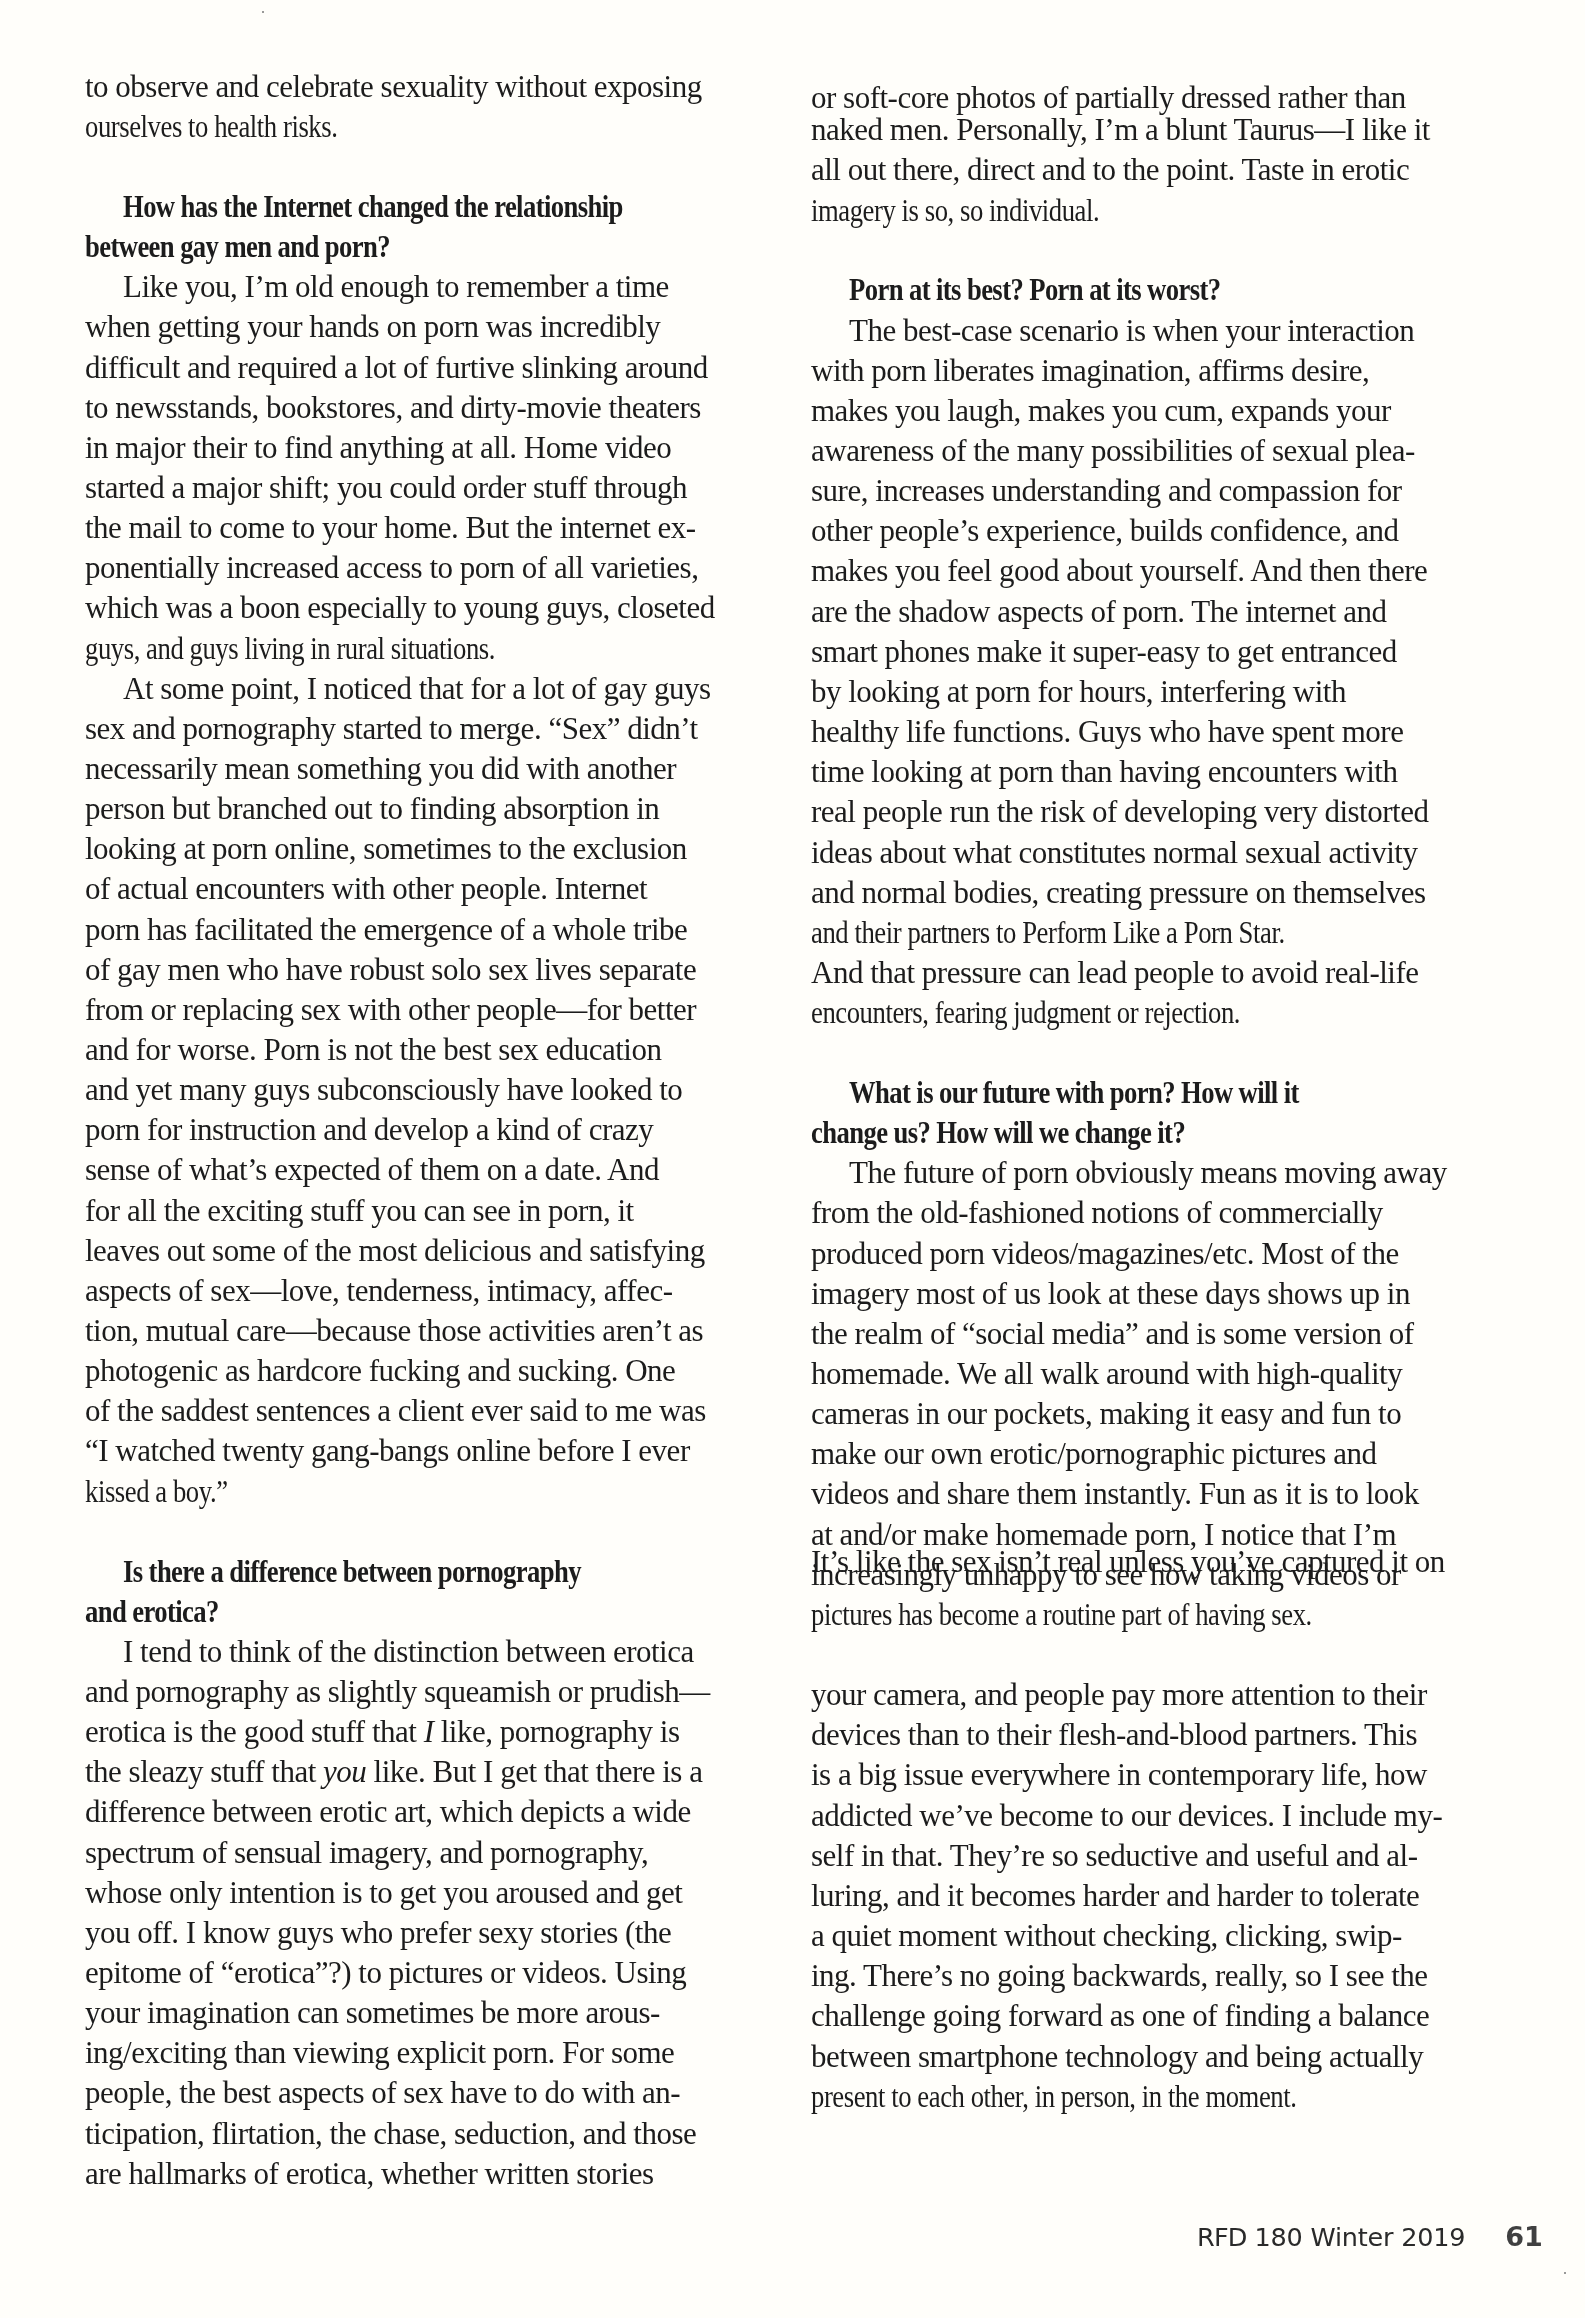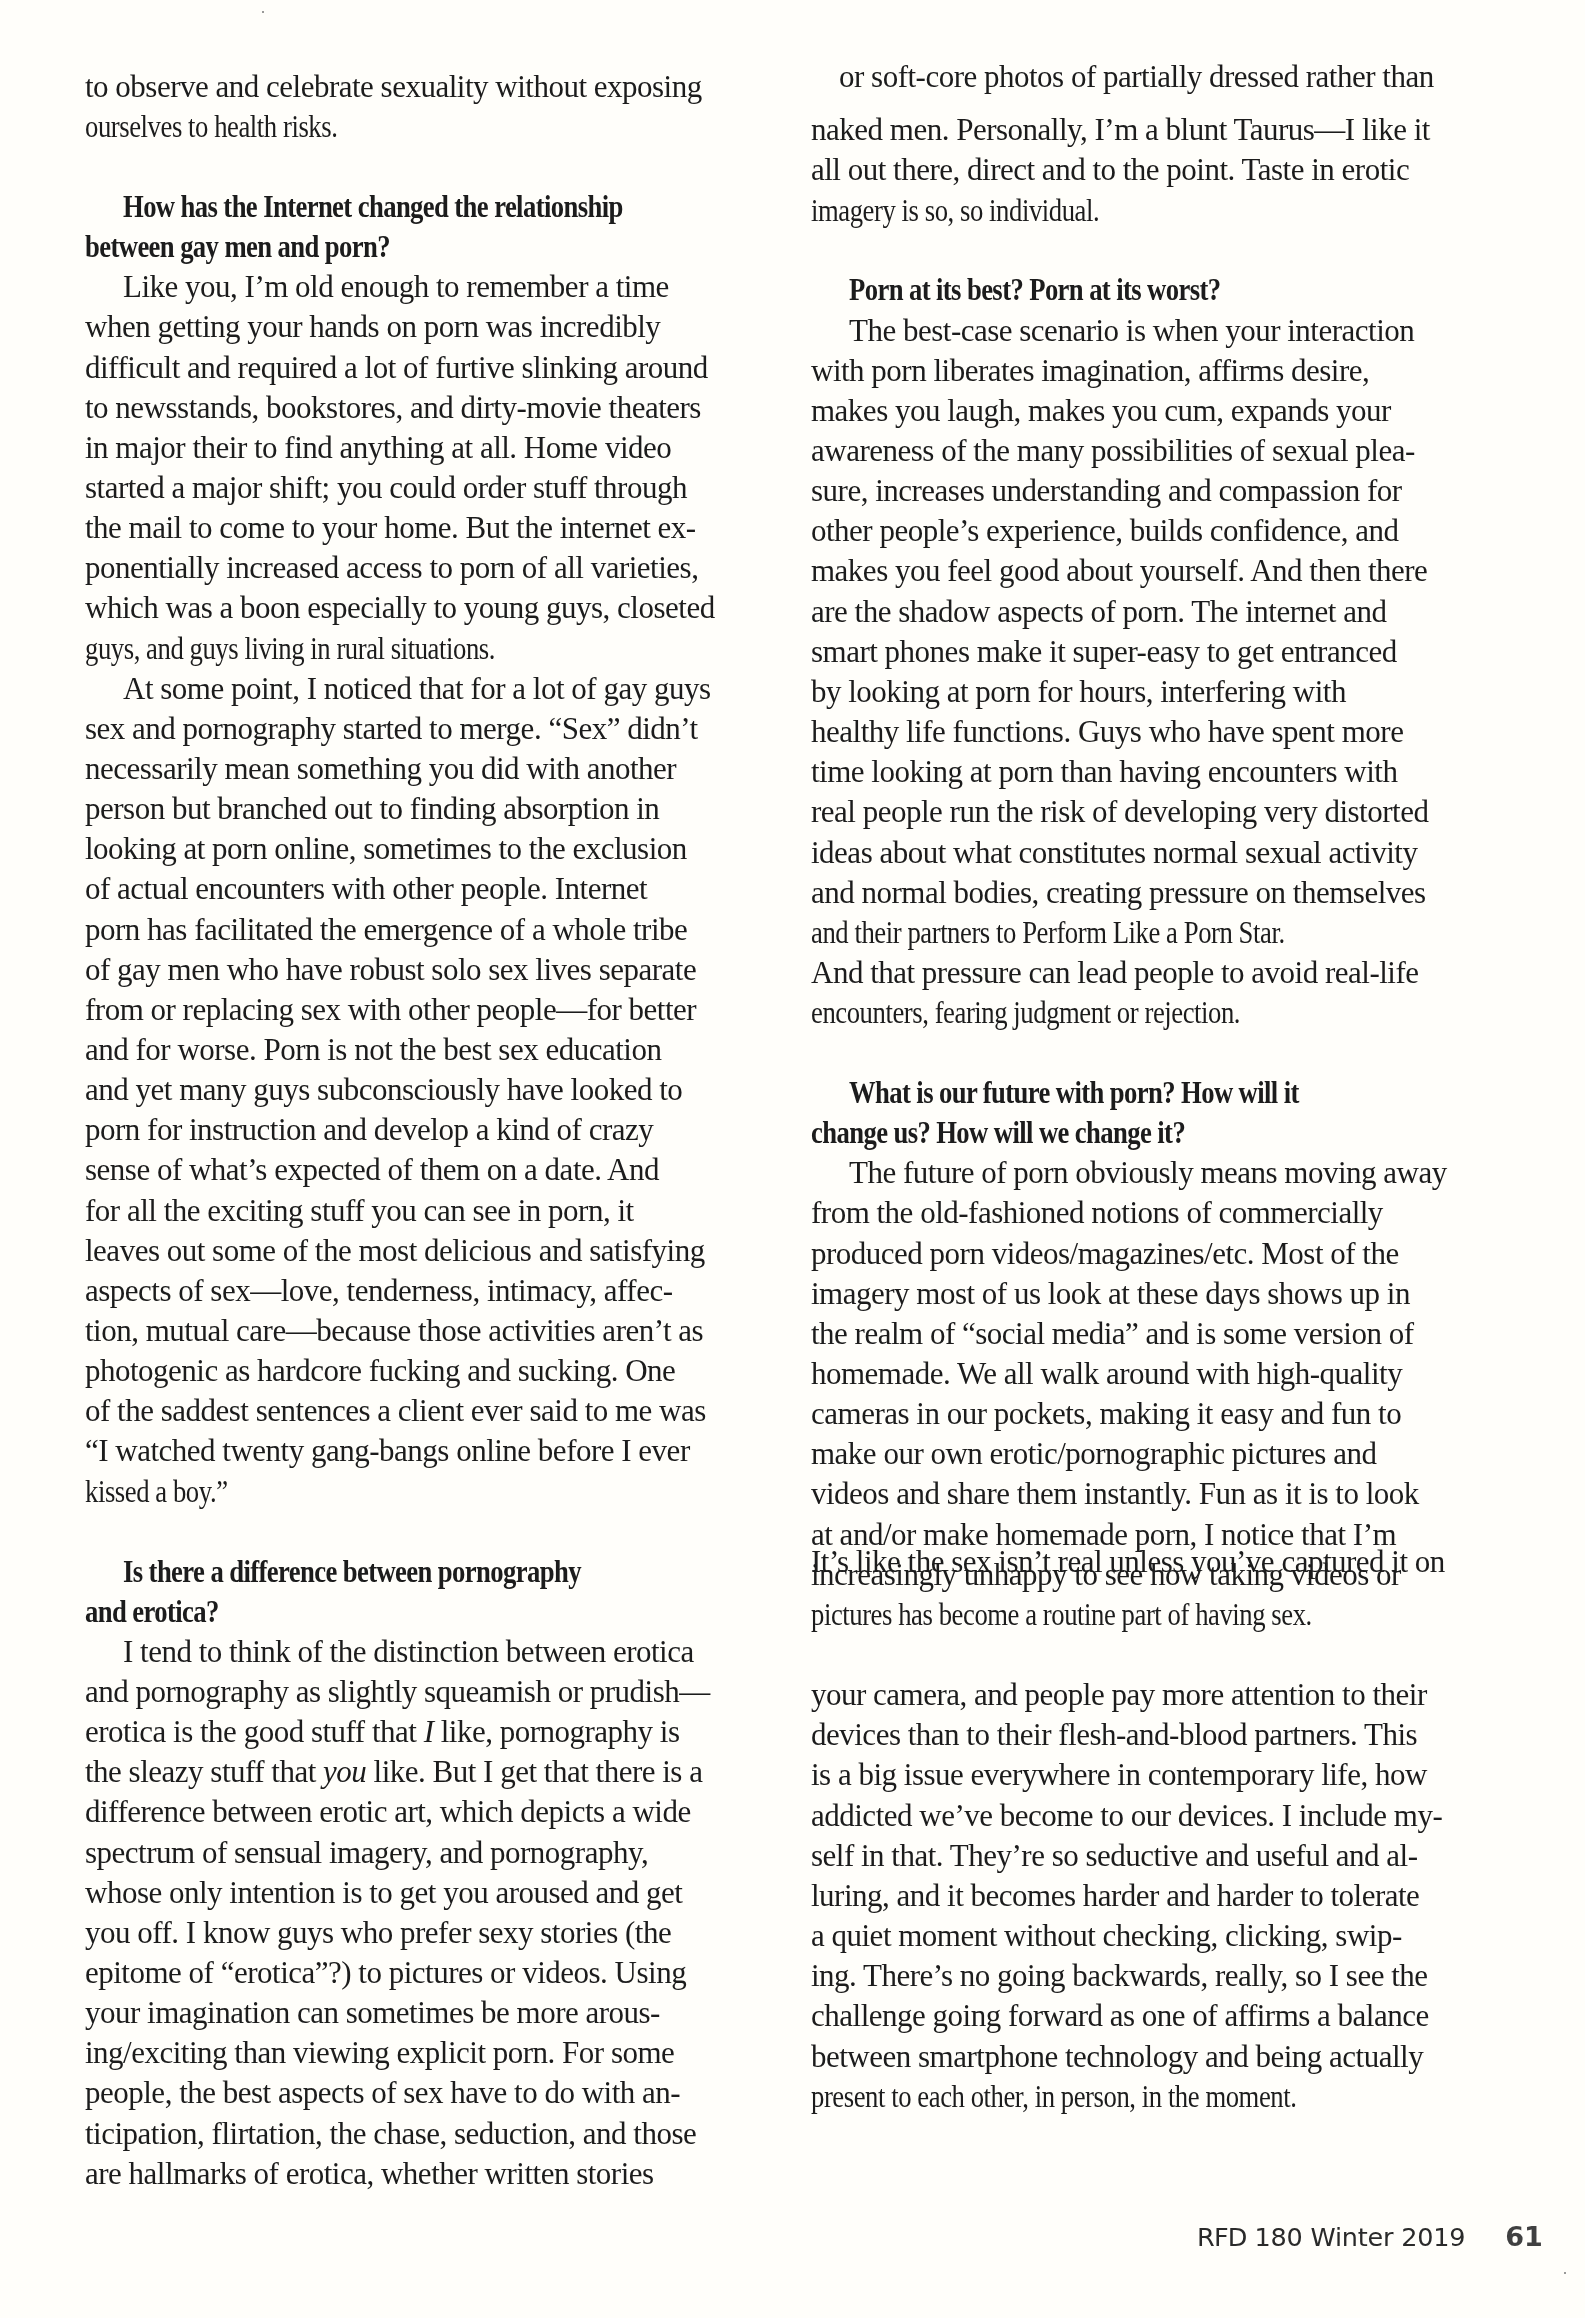--- a/index.html
+++ b/index.html
@@ -80,21 +80,21 @@
     <div class="line" style="top: 1873px;">whose only intention is to get you aroused and get</div>
     <div class="line" style="top: 1913px;">you off. I know guys who prefer sexy stories (the</div>
     <div class="line" style="top: 1953px;">epitome of “erotica”?) to pictures or videos. Using</div>
     <div class="line" style="top: 1993px;">your imagination can sometimes be more arous-</div>
     <div class="line" style="top: 2033px;">ing/exciting than viewing explicit porn. For some</div>
     <div class="line" style="top: 2073px;">people, the best aspects of sex have to do with an-</div>
     <div class="line" style="top: 2114px;">ticipation, flirtation, the chase, seduction, and those</div>
     <div class="line" style="top: 2154px;">are hallmarks of erotica, whether written stories</div>
   </div>
 <div class="col right" id="col-right">
-    <div class="line" style="top: 57px; margin-left: 28px;">or soft-core photos of partially dressed rather than</div>
+    <div class="line" style="top: 78px;">or soft-core photos of partially dressed rather than</div>
     <div class="line" style="top: 110px;">naked men. Personally, I’m a blunt Taurus—I like it</div>
     <div class="line" style="top: 150px;">all out there, direct and to the point. Taste in erotic</div>
     <div class="line" style="top: 191px; transform: scaleX(0.86);">imagery is so, so individual.</div>
     <div class="line head indent" style="top: 270px; transform: scaleX(0.86);">Porn at its best?  Porn at its worst?</div>
     <div class="line indent" style="top: 311px;">The best-case scenario is when your interaction</div>
     <div class="line" style="top: 351px;">with porn liberates imagination, affirms desire,</div>
     <div class="line" style="top: 391px;">makes you laugh, makes you cum, expands your</div>
     <div class="line" style="top: 431px;">awareness of the many possibilities of sexual plea-</div>
     <div class="line" style="top: 471px;">sure, increases understanding and compassion for</div>
     <div class="line" style="top: 511px;">other people’s experience, builds confidence, and</div>
@@ -126,21 +126,21 @@
     <div class="line" style="top: 1595px; transform: scaleX(0.86);">pictures has become a routine part of having sex.</div>
     <div class="line" style="top: 1542px;">It’s like the sex isn’t real unless you’ve captured it on</div>
     <div class="line" style="top: 1675px;">your camera, and people pay more attention to their</div>
     <div class="line" style="top: 1715px;">devices than to their flesh-and-blood partners. This</div>
     <div class="line" style="top: 1755px;">is a big issue everywhere in contemporary life, how</div>
     <div class="line" style="top: 1796px;">addicted we’ve become to our devices. I include my-</div>
     <div class="line" style="top: 1836px;">self in that. They’re so seductive and useful and al-</div>
     <div class="line" style="top: 1876px;">luring, and it becomes harder and harder to tolerate</div>
     <div class="line" style="top: 1916px;">a quiet moment without checking, clicking, swip-</div>
     <div class="line" style="top: 1956px;">ing. There’s no going backwards, really, so I see the</div>
-    <div class="line" style="top: 1996px;">challenge going forward as one of affirms a balance</div>
+    <div class="line" style="top: 1996px;">challenge going forward as one of finding a balance</div>
     <div class="line" style="top: 2037px;">between smartphone technology and being actually</div>
     <div class="line" style="top: 2077px; transform: scaleX(0.86);">present to each other, in person, in the moment.</div>
   </div>
 
 <div class="footer">
   <span class="rfd">RFD</span>
   <span>180 Winter 2019</span>
   <span class="pg">61</span>
 </div>
 

